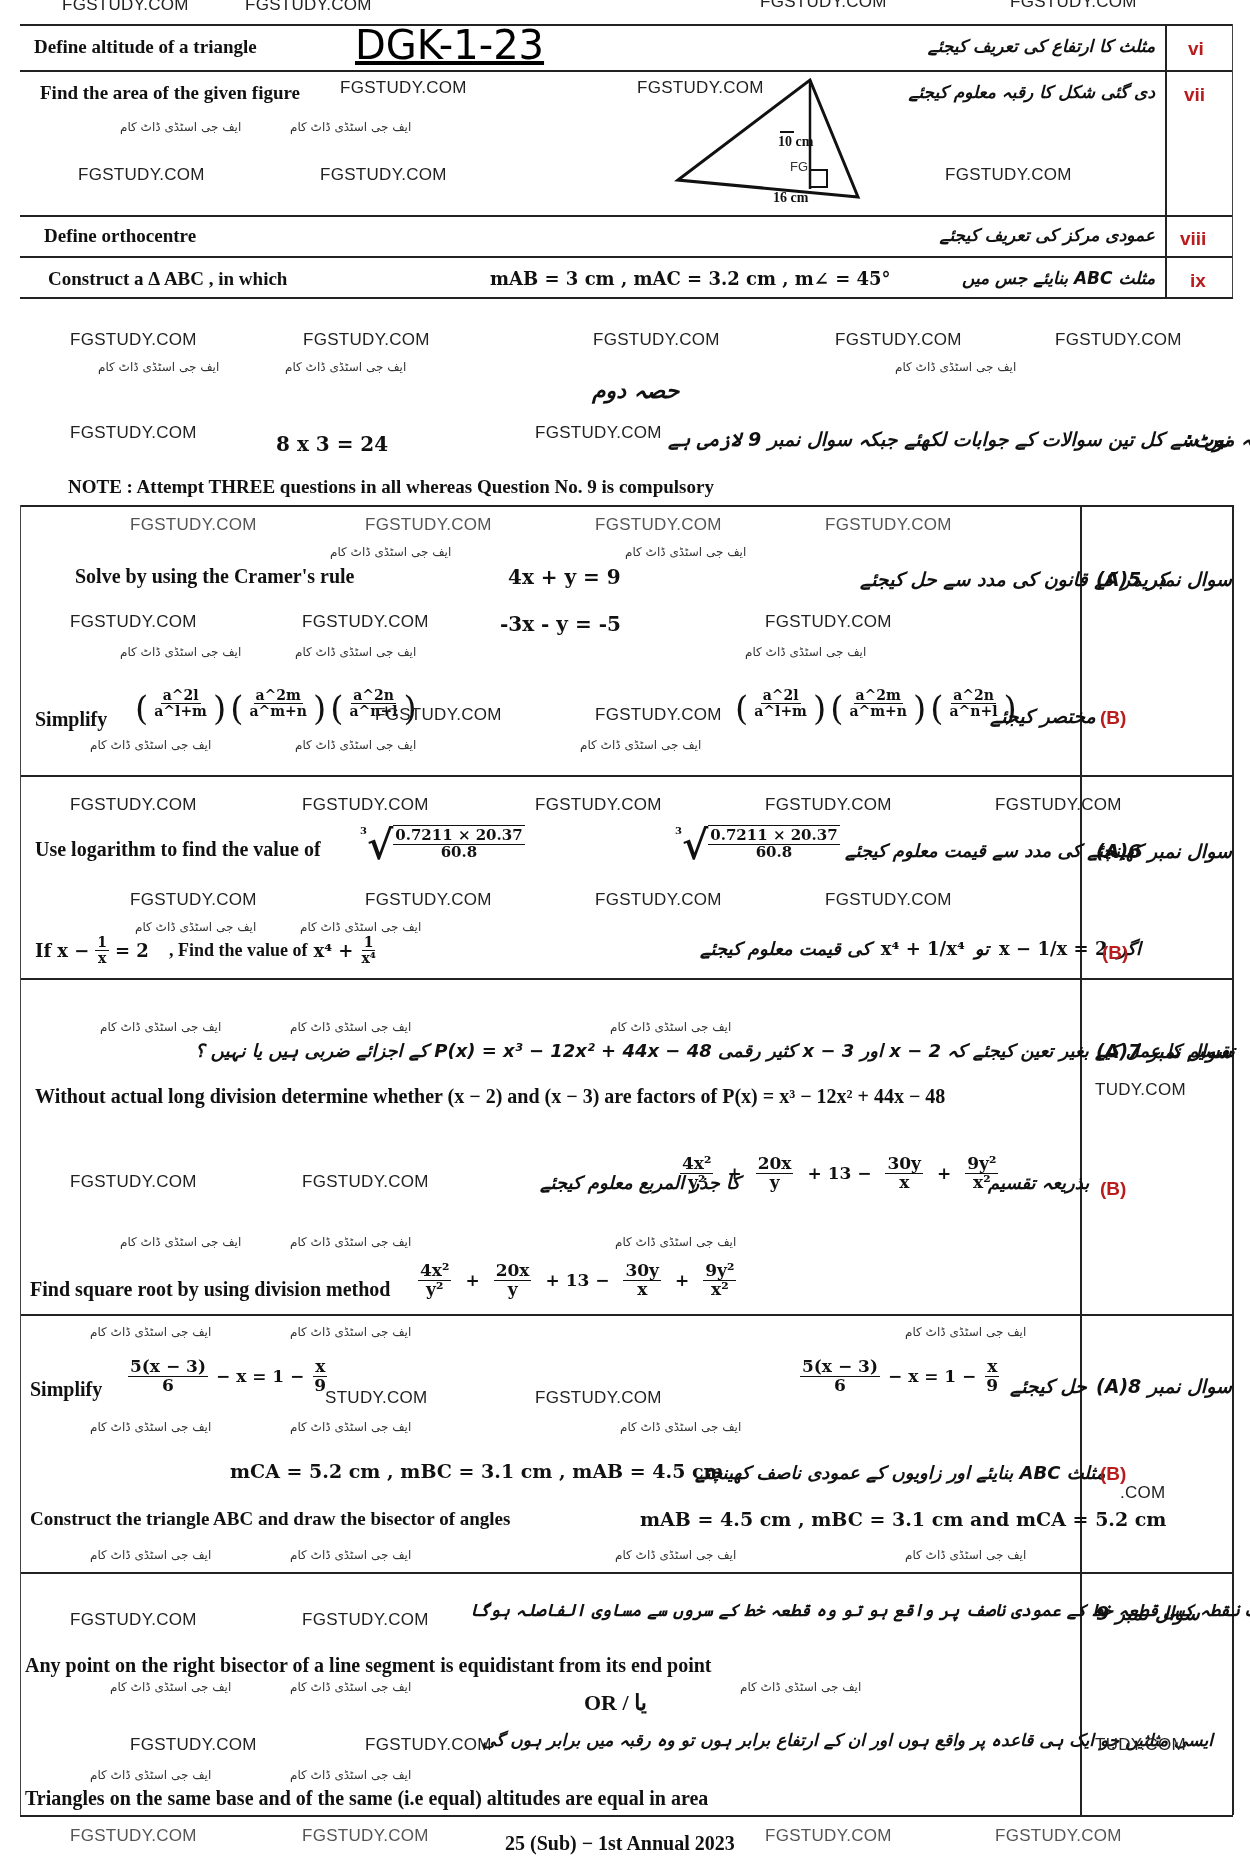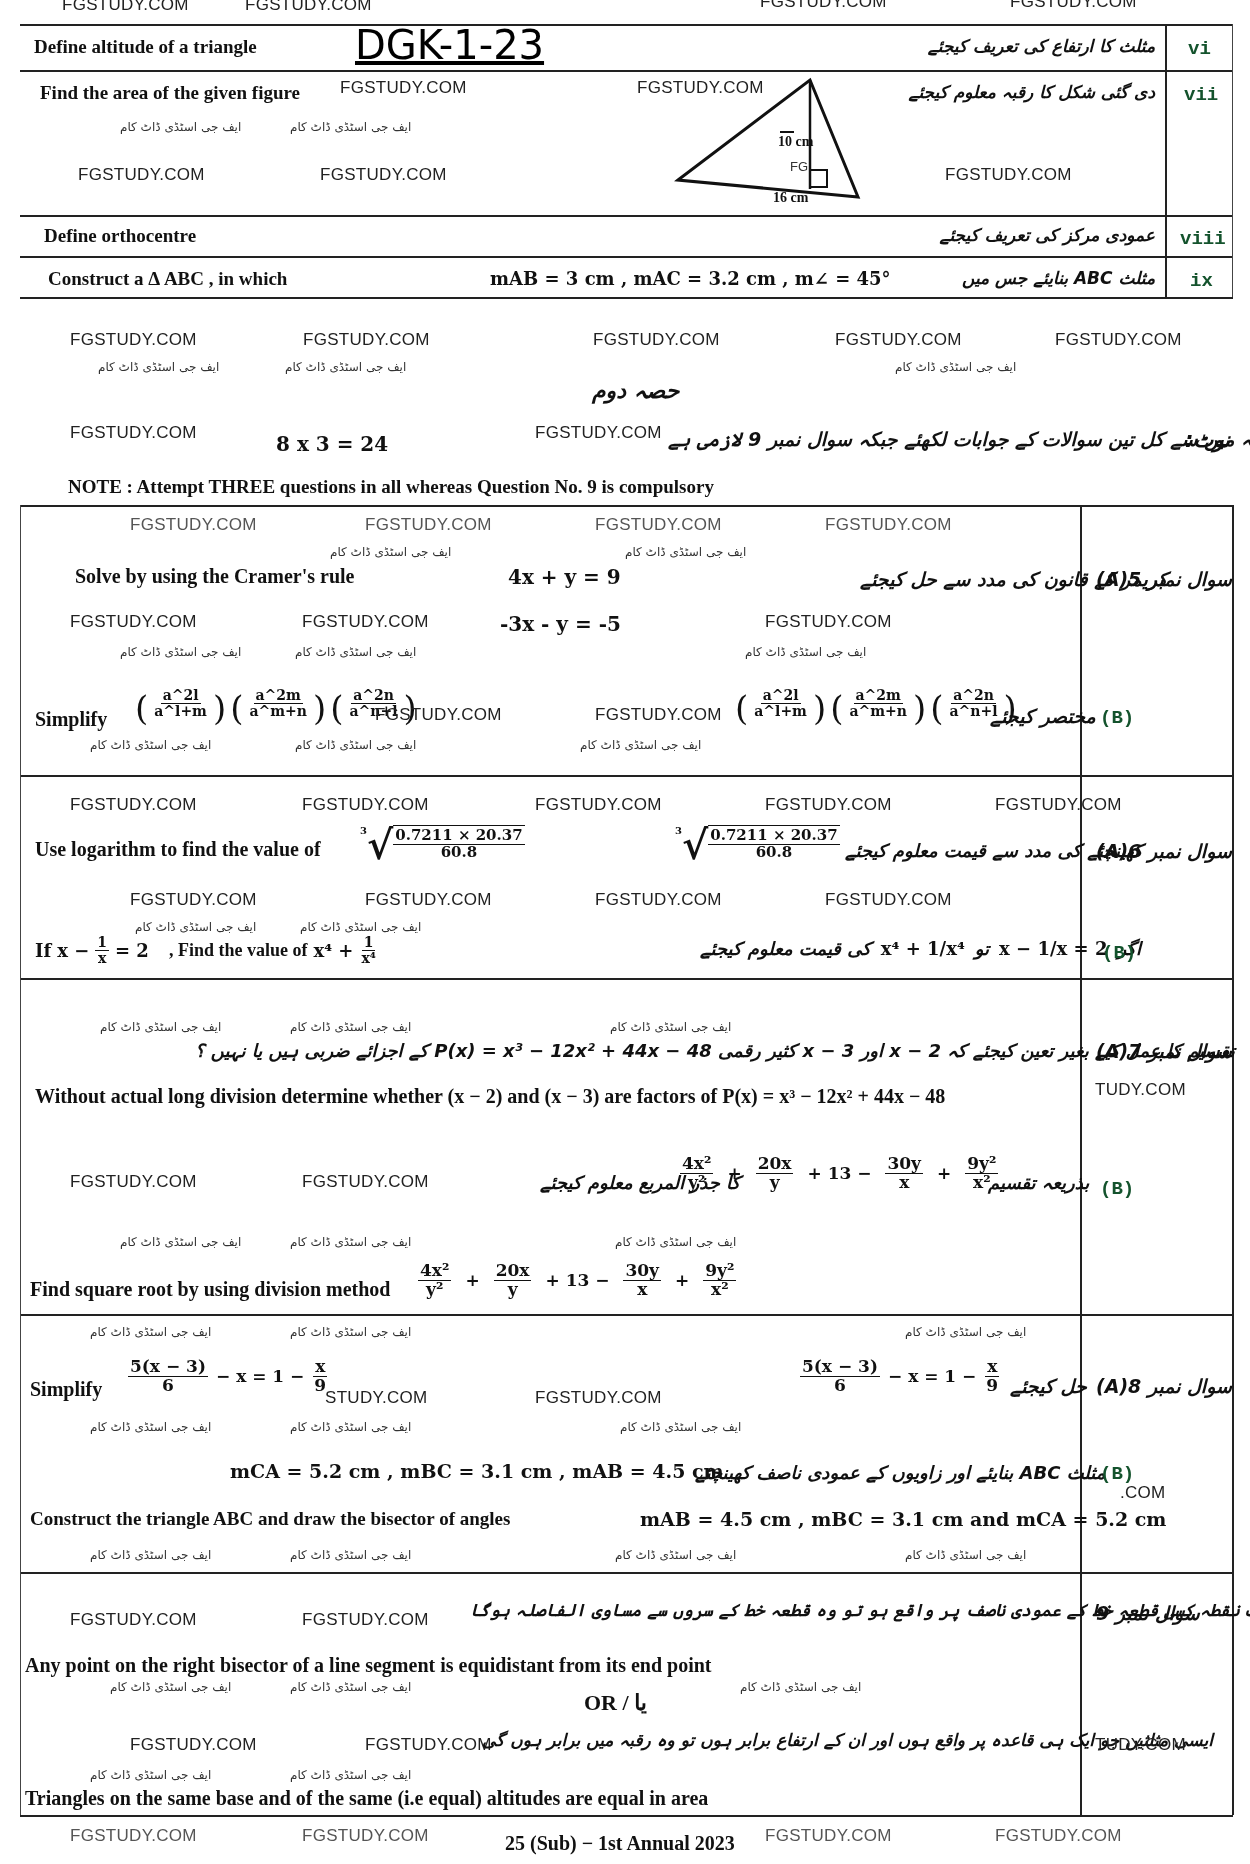--- a/index.html
+++ b/index.html
@@ -5,21 +5,21 @@
   html,body{margin:0;padding:0;background:#fff;}
   body{width:1250px;height:1864px;position:relative;overflow:hidden;color:#111;
        font-family:"Liberation Serif","DejaVu Serif",serif;}
   .abs{position:absolute;white-space:nowrap;}
   .wm{font-family:"Liberation Sans","DejaVu Sans",sans-serif;font-size:17px;color:#222;letter-spacing:0.3px;}
   .wm-faint{color:#555;}
   .ur-wm{font-family:"DejaVu Sans",sans-serif;font-size:12px;color:#333;direction:rtl;}
   .en{font-family:"Liberation Serif","DejaVu Serif",serif;font-weight:bold;font-size:19px;color:#111;}
   .math{font-family:"DejaVu Serif",serif;font-weight:bold;font-size:18px;color:#111;}
   .ur{font-family:"DejaVu Sans",sans-serif;font-weight:bold;font-size:17px;color:#111;direction:rtl;font-style:italic;}
-  .roman{font-family:Liberation Mono, monospace;font-weight:bold;font-size:19px;color:#14532d;}
+  .roman{font-family:Liberation Sans, sans-serif;font-weight:bold;font-size:19px;color:#b91c1c;}
   .hline{position:absolute;height:0;border-top:2px solid #222;}
   .vline{position:absolute;width:0;border-left:2px solid #222;}
   .vline.thin{border-left:1px solid #444;}
   .frac{display:inline-flex;flex-direction:column;align-items:center;vertical-align:middle;line-height:1.05;}
   .frac .num{border-bottom:1.5px solid #111;padding:0 2px;}
   .frac .den{padding:0 2px;}
   .paren{display:inline-flex;align-items:center;font-size:34px;font-weight:normal;}
   .sqrt{display:inline-flex;align-items:stretch;}
   .sqrt .rad{font-size:40px;line-height:1;}
   .sqrt .body{border-top:1.5px solid #111;padding-top:2px;}

